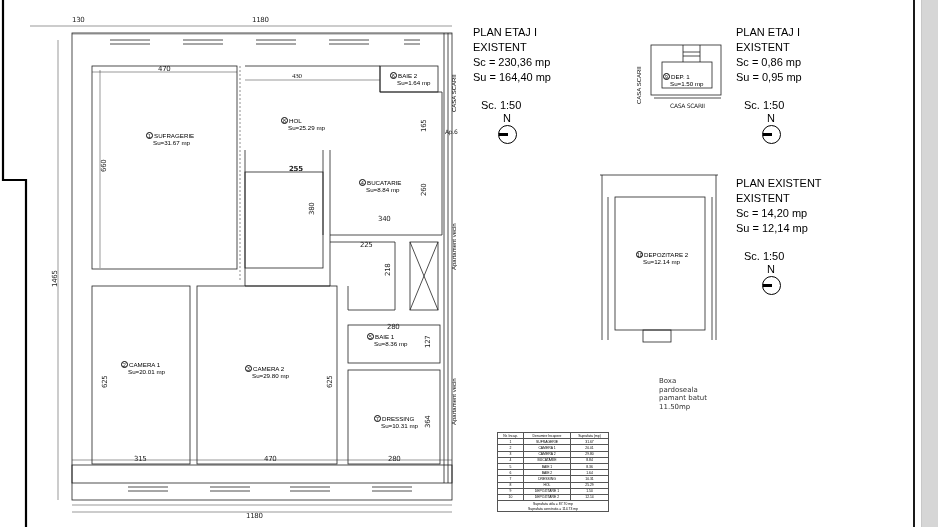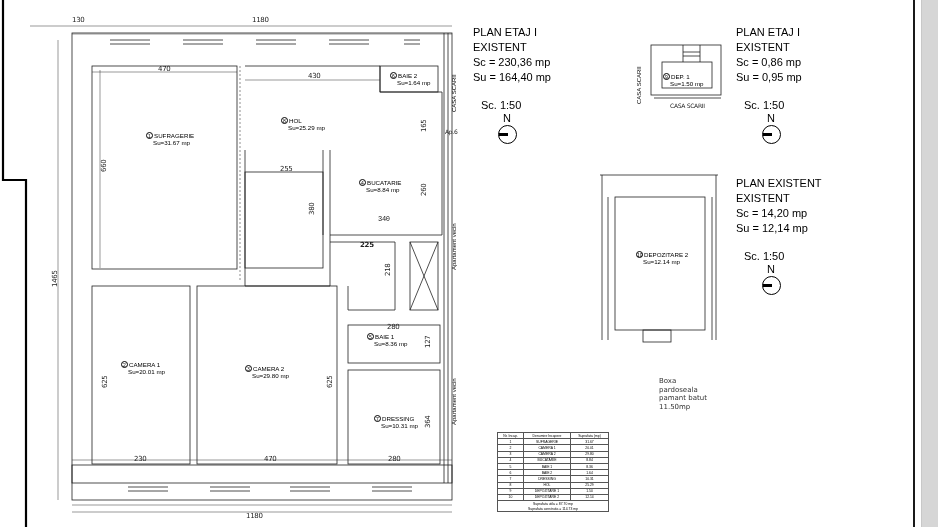--- a/index.html
+++ b/index.html
@@ -191,36 +191,36 @@
 <div class="vtext" style="left:636px;top:104px;">CASA SCARII</div>
 
 <div class="vtext" style="left:451px;top:112px;">CASA SCARII</div>
 <div class="dim" style="left:445px;top:128px;font-size:6px;">Ap.6</div>
 <div class="vtext" style="left:451px;top:270px;">Apartament vecin</div>
 <div class="vtext" style="left:451px;top:425px;">Apartament vecin</div>
 
 <div class="dim" style="left:72px;top:16px;">130</div>
 <div class="dim" style="left:252px;top:16px;">1180</div>
 <div class="dim" style="left:158px;top:65px;">470</div>
-<div class="dim" style="left:308px;top:72px;">430</div>
-<div class="dim" style="left:280px;top:165px;">255</div>
-<div class="dim" style="left:378px;top:215px;font-family:Liberation Mono, monospace;">340</div>
-<div class="dim" style="left:360px;top:241px;font-weight:bold;">225</div>
+<div class="dim" style="left:292px;top:72px;font-family:Liberation Serif, serif;">430</div>
+<div class="dim" style="left:289px;top:165px;font-weight:bold;">255</div>
+<div class="dim" style="left:378px;top:215px;">340</div>
+<div class="dim" style="left:360px;top:241px;">225</div>
 <div class="dim" style="left:387px;top:323px;">280</div>
 <div class="dim vdim" style="left:51px;top:287px;">1465</div>
 <div class="dim vdim" style="left:100px;top:172px;">660</div>
 <div class="dim vdim" style="left:101px;top:388px;">625</div>
 <div class="dim vdim" style="left:326px;top:388px;">625</div>
 <div class="dim vdim" style="left:308px;top:215px;">380</div>
 <div class="dim vdim" style="left:420px;top:132px;">165</div>
 <div class="dim vdim" style="left:420px;top:196px;">260</div>
 <div class="dim vdim" style="left:384px;top:276px;">218</div>
 <div class="dim vdim" style="left:424px;top:348px;">127</div>
 <div class="dim vdim" style="left:424px;top:428px;">364</div>
-<div class="dim" style="left:134px;top:455px;">230</div>
+<div class="dim" style="left:134px;top:455px;">315</div>
 <div class="dim" style="left:264px;top:455px;">470</div>
 <div class="dim" style="left:388px;top:455px;">280</div>
 <div class="dim" style="left:246px;top:512px;">1180</div>
 
 <div class="note" style="left:659px;top:377px;">
   <div>Boxa</div>
   <div>pardoseala</div>
   <div>pamant  batut</div>
   <div>11.50mp</div>
 </div>

